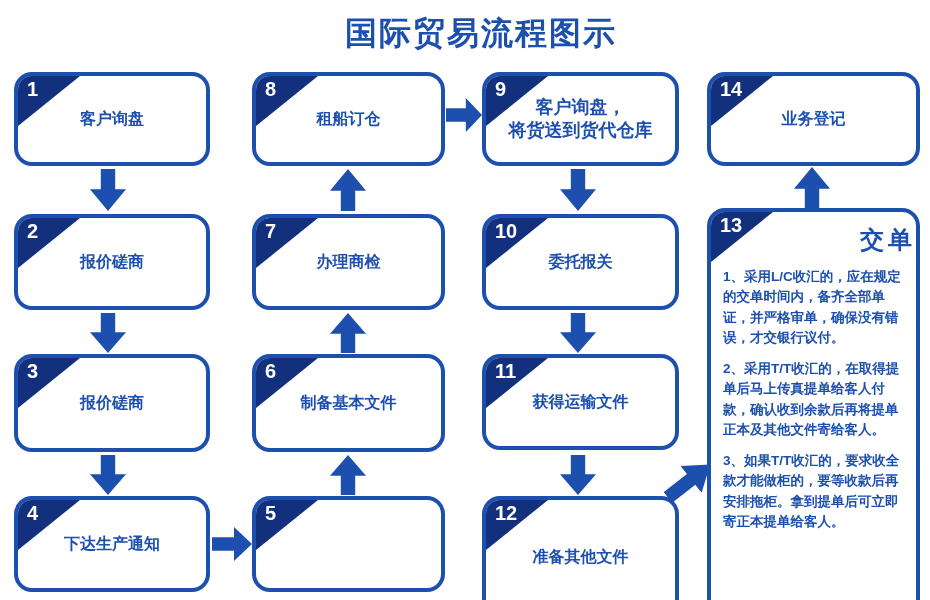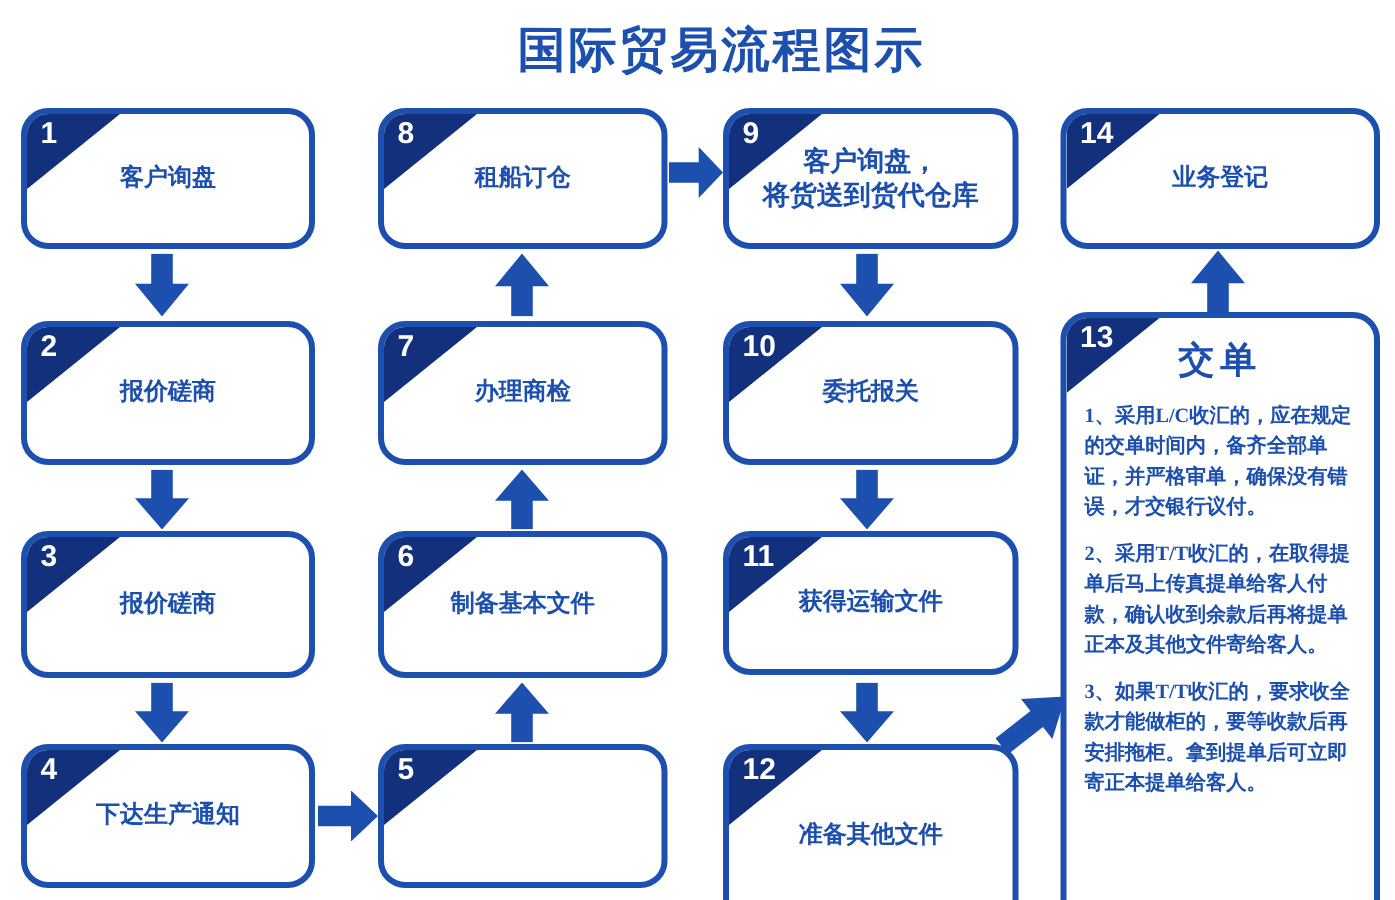--- a/index.html
+++ b/index.html
@@ -35,28 +35,28 @@
     font-weight:bold;font-size:16px;color:var(--primary);
     text-align:center;line-height:1.3;
   }
   .label.sm{font-size:18px;}
   .arrow{position:absolute;background:var(--primary);}
   .arrow.down{clip-path:polygon(30% 0,70% 0,70% 48%,100% 48%,50% 100%,0 48%,30% 48%);}
   .arrow.up{clip-path:polygon(50% 0,100% 52%,70% 52%,70% 100%,30% 100%,30% 52%,0 52%);}
   .arrow.right{clip-path:polygon(0 30%,55% 30%,55% 0,100% 50%,55% 100%,55% 70%,0 70%);}
   .arrow.diag{transform:rotate(-38deg);}
   .b13-title{
-    margin:12px 0 0 0;text-align:center;
+    margin:12px 0 0 0;text-align:right;
     font-size:24px;font-weight:bold;color:var(--primary);
     letter-spacing:4px;
   }
   .b13-p{
     margin:11px 12px 0 12px;
     font-size:13.5px;font-weight:bold;color:var(--primary);
-    line-height:1.5;text-align:left;font-family:Liberation Serif, serif;
+    line-height:1.5;text-align:left;
   }
 </style>
 </head>
 <body>
 
 <div class="stage">
 
   <div class="diagram-title">国际贸易流程图示</div>
 
   <div class="box" style="left:14px;top:72px;width:196px;height:94px">

